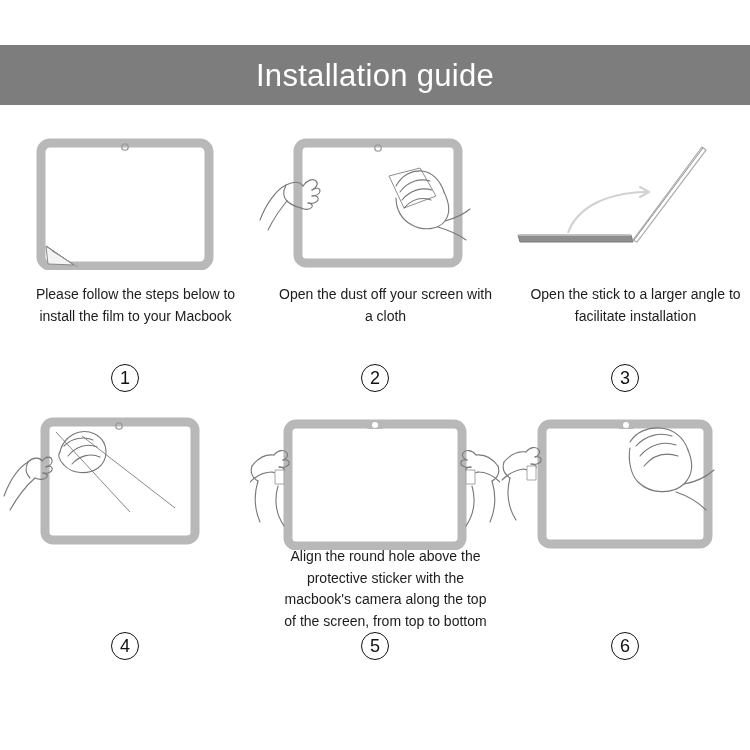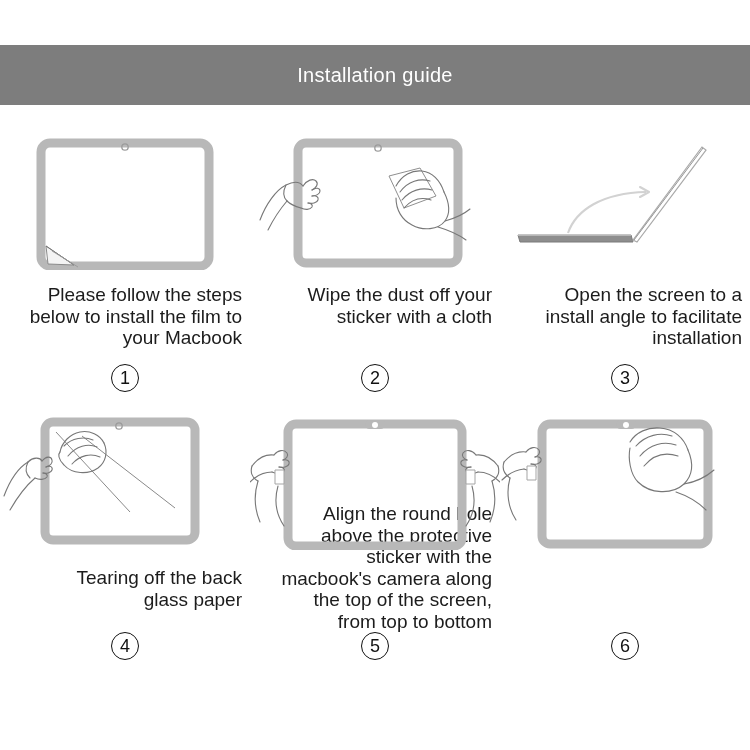--- a/index.html
+++ b/index.html
@@ -23,21 +23,21 @@
     top: 45px;
     width: 750px;
     height: 60px;
     background: #7d7d7d;
     display: flex;
     align-items: center;
     justify-content: center;
   }
   .header-title {
     color: #ffffff;
-    font-size: 20px;
+    font-size: 31px;
     font-weight: normal;
     letter-spacing: 0.3px;
     line-height: 1;
   }
 
   
   .steps-grid {
     position: absolute;
     left: 0;
     top: 130px;
@@ -65,24 +65,24 @@
     position: absolute;
     left: 0;
     top: 0;
   }
 
   .step-caption {
     width: 250px;
     box-sizing: border-box;
     padding-left: 29px;
     padding-right: 8px;
-    font-size: 19px;
+    font-size: 14px;
     line-height: 21.5px;
     color: #1c1c1c;
-    text-align: right;
+    text-align: center;
     margin-top: 14px;
   }
   .step-row-bottom .step-caption { margin-top: 17px; }
 
   .step-number {
     margin-top: auto;
     margin-bottom: 8px;
     width: 28px;
     height: 28px;
     border: 1.4px solid #111111;
@@ -158,41 +158,41 @@
             <path d="M146 56 C152 45 162 40 172 41 C182 42 190 50 194 62"></path>
             <path d="M150 62 C158 51 170 48 180 51"></path>
             <path d="M152 70 C160 60 172 57 182 60"></path>
             <path d="M154 78 C162 69 172 67 181 70"></path>
             <path d="M194 62 C200 74 200 84 195 91 C188 100 173 101 162 95 C152 90 146 80 146 68"></path>
             <path d="M195 91 C206 88 214 84 220 79"></path>
             <path d="M188 97 C198 100 208 104 216 110"></path>
           </g>
         </svg>
       </div>
-      <div class="step-caption">Wipe the dust off your sticker with a cloth</div>
+      <div class="step-caption">Open the dust off your screen with a cloth</div>
       <div class="step-number-wrap">
         <div class="step-number">2</div>
       </div>
     </div>
 
     <div class="step-cell">
       <div class="step-art">
         <svg width="250" height="140" viewBox="0 0 250 140">
 
           <path d="M18 105 L131 105 L133 112 L20 112 Z" fill="#8e8e8e" stroke="#7a7a7a" stroke-width="1"></path>
           <path d="M18 105 L131 105" fill="none" stroke="#c9c9c9" stroke-width="1.4"></path>
 
           <path d="M133 110 L202 17 L206 20 L137 112 Z" fill="#ffffff" stroke="#a9a9a9" stroke-width="1.2"></path>
           <path d="M134 110 L203 18" fill="none" stroke="#8a8a8a" stroke-width="0.9"></path>
 
           <path d="M68 103 C76 80 102 63 146 62" fill="none" stroke="#d2d2d2" stroke-width="2.1"></path>
           <path d="M140 57 L149 62 L140 67" fill="none" stroke="#d2d2d2" stroke-width="2.1" stroke-linecap="round" stroke-linejoin="round"></path>
         </svg>
       </div>
-      <div class="step-caption">Open the screen to a install angle to facilitate installation</div>
+      <div class="step-caption">Open the stick to a larger angle to facilitate installation</div>
       <div class="step-number-wrap">
         <div class="step-number">3</div>
       </div>
     </div>
   </div>
 
   <div class="step-row-bottom" style="display:flex; width:750px;">
 
     <div class="step-cell">
       <div class="step-art">
@@ -217,21 +217,20 @@
 
           <g fill="none" stroke="#777777" stroke-width="1.1" stroke-linecap="round">
             <path d="M60 42 C62 32 70 24 80 22 C90 20 100 25 104 33"></path>
             <path d="M64 36 C72 28 84 26 93 30"></path>
             <path d="M68 46 C76 36 88 33 97 37"></path>
             <path d="M72 54 C80 45 91 43 100 47"></path>
             <path d="M104 33 C108 42 106 52 98 58 C88 65 72 64 64 55 C58 49 58 44 60 42"></path>
           </g>
         </svg>
       </div>
-      <div class="step-caption">Tearing off the back glass paper</div>
       <div class="step-number-wrap">
         <div class="step-number">4</div>
       </div>
     </div>
 
     <div class="step-cell">
       <div class="step-art">
         <svg width="250" height="140" viewBox="0 0 250 140">
           <rect x="38" y="14" width="174" height="122" rx="8" ry="8" fill="none" stroke="#b8b8b8" stroke-width="9"></rect>
 

